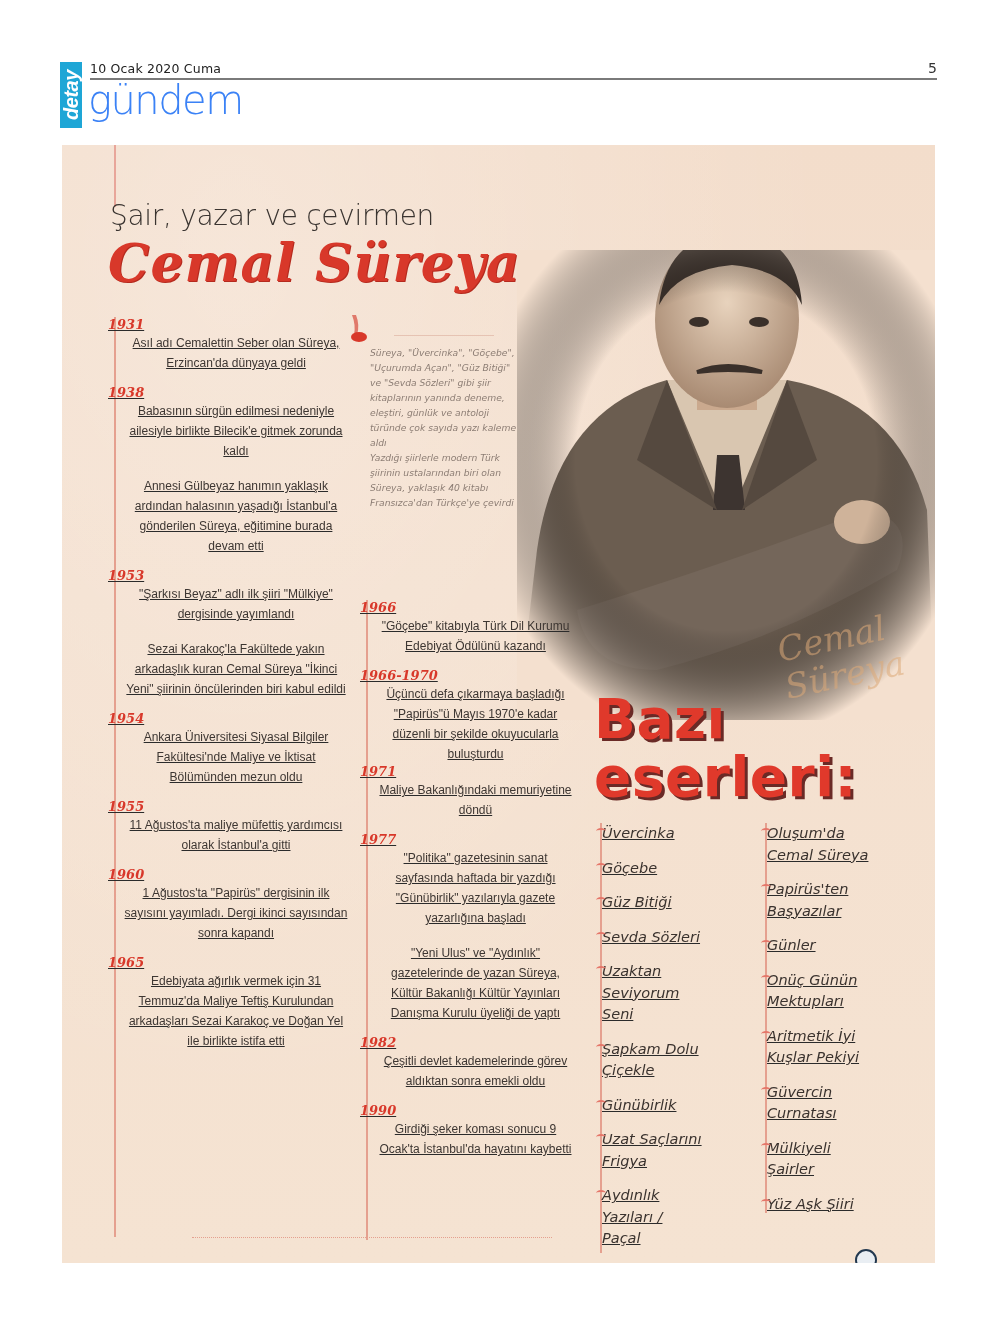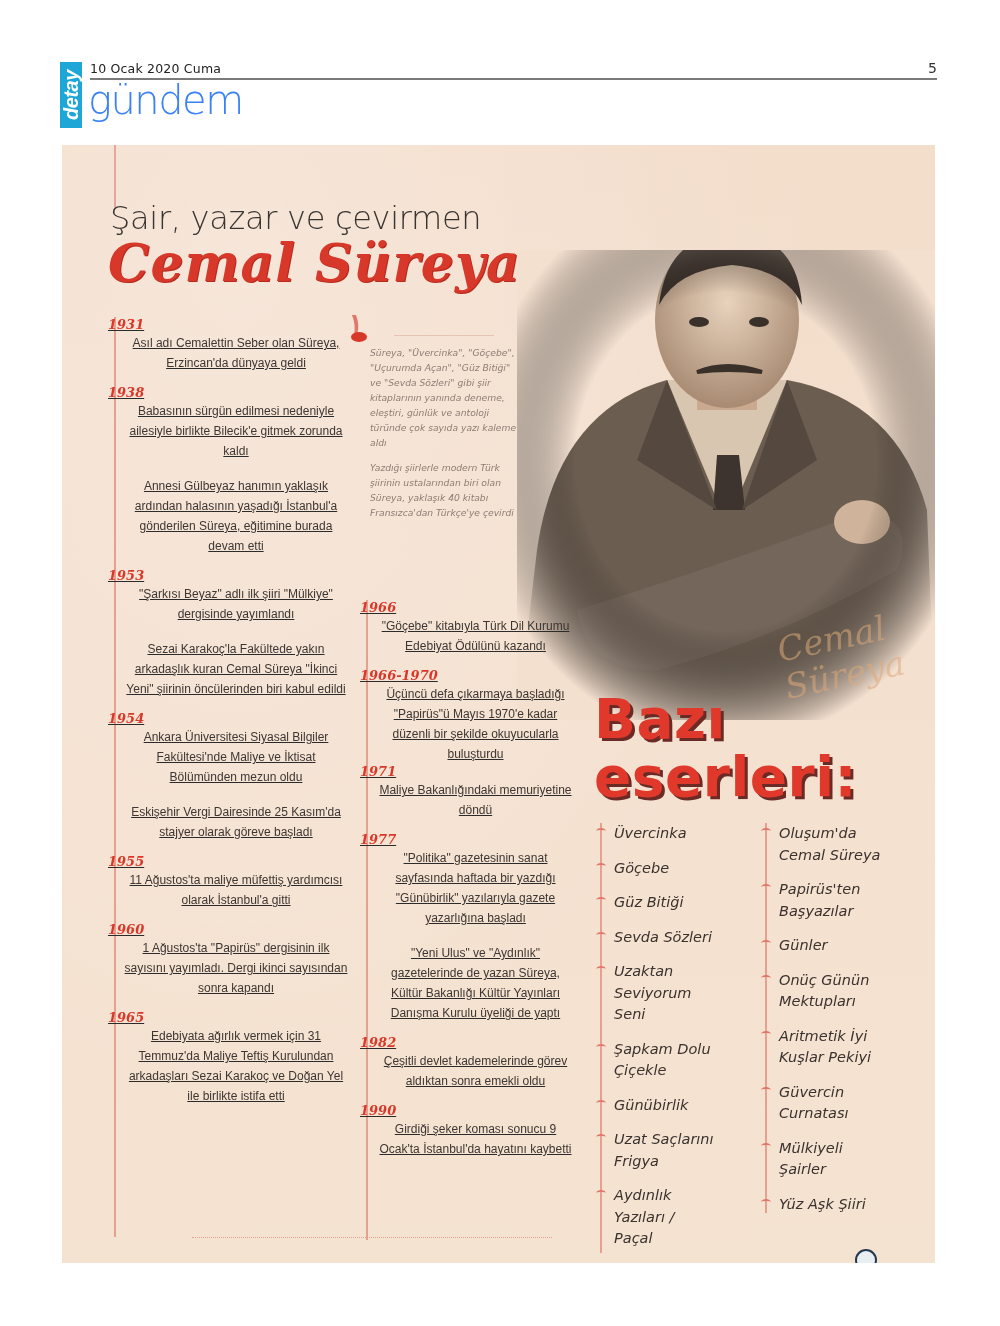--- a/index.html
+++ b/index.html
@@ -36,21 +36,21 @@
       overflow: hidden;
     }
     .info::before {
       content: ""; position: absolute; left: 0; top: 0; right: 0; bottom: 0;
       background: radial-gradient(ellipse at 20% 10%, rgba(255,255,255,0.25), transparent 60%);
       pointer-events: none;
     }
     .vline-top { position: absolute; left: 52px; top: 0; width: 2px; height: 62px; background: #e8a69a; }
 
     .subtitle {
-      position: absolute; left: 48px; top: 54px; font-size: 32px; color: #3a3430;
+      position: absolute; left: 48px; top: 54px; font-size: 28px; color: #3a3430;
       font-family: "DejaVu Sans", sans-serif; font-weight: 300; letter-spacing: -0.3px;
     }
     .main-title {
       position: absolute; left: 46px; top: 88px; font-size: 52px; line-height: 60px; color: #d8382a;
       font-family: "DejaVu Serif", serif; font-weight: bold; font-style: italic; letter-spacing: 1px;
       text-shadow: 1px 1px 0 #b52a1e;
     }
 
     
     .col { position: absolute; }
@@ -72,21 +72,21 @@
     .event .para + .para { margin-top: 15px; }
 
     
     .quote { position: absolute; left: 288px; top: 170px; width: 170px; }
     .quote .pen { position: absolute; left: -2px; top: 0; width: 22px; height: 28px; }
     .quote .qline { position: absolute; left: 44px; top: 20px; width: 100px; height: 1px; background: #e6c3b3; }
     .quote .qtext {
       position: absolute; left: 20px; top: 30px; width: 150px; font-size: 9.2px; line-height: 15px;
       color: #8c7d74; font-style: italic; font-family: "DejaVu Sans", sans-serif;
     }
-    .quote .qtext .qp + .qp { margin-top: 10px; }
+    .quote .qtext .qp + .qp { }
     .quote .qtext .qp { display: block; }
 
     
     .portrait { position: absolute; left: 455px; top: 105px; width: 418px; height: 470px; }
     .signature {
       position: absolute; left: 718px; top: 470px; font-family: "DejaVu Serif", serif; font-style: italic;
       color: rgba(220,170,120,0.55); font-size: 34px; line-height: 38px; transform: rotate(-12deg);
       width: 150px; text-align: left;
     }
 
@@ -95,21 +95,21 @@
       position: absolute; left: 532px; top: 545px; font-family: "DejaVu Sans", sans-serif; font-weight: bold;
       font-size: 55px; line-height: 58px; color: #e0392b; letter-spacing: 0.5px;
       text-shadow: 3px 3px 0 #6a2a26;
     }
     .works-col { position: absolute; }
     .works-a { left: 538px; top: 678px; width: 160px; }
     .works-b { left: 703px; top: 678px; width: 170px; }
     .works-col .waxis { position: absolute; left: 0; top: 0; width: 2px; background: #e5a08f; }
     .works-a .waxis { height: 430px; }
     .works-b .waxis { height: 390px; }
-    .work { position: relative; padding-left: 14px; }
+    .work { position: relative; padding-left: 2px; text-decoration: underline; }
     .work .wtitle {
       display: block; font-size: 14.5px; line-height: 21.5px; color: #3a322e; font-style: italic;
       font-family: "DejaVu Sans", sans-serif; white-space: pre-line;
     }
     .work .tick {
       position: absolute; left: -4px; top: 5px; width: 10px; height: 6px;
       border-top: 2px solid #e5776a; border-radius: 50% 50% 0 0;
     }
     .works-a .work { margin-bottom: 13px; }
     .works-b .work { margin-bottom: 13px; }
@@ -200,21 +200,20 @@
       <span class="para">Annesi Gülbeyaz hanımın yaklaşık ardından halasının yaşadığı İstanbul'a gönderilen Süreya, eğitimine burada devam etti</span>
     </div>
     <div class="event" style="margin-bottom:12px">
       <span class="year">1953</span>
       <span class="para">"Şarkısı Beyaz" adlı ilk şiiri "Mülkiye" dergisinde yayımlandı</span>
       <span class="para">Sezai Karakoç'la Fakültede yakın arkadaşlık kuran Cemal Süreya "İkinci Yeni" şiirinin öncülerinden biri kabul edildi</span>
     </div>
     <div class="event" style="margin-bottom:12px">
       <span class="year">1954</span>
       <span class="para">Ankara Üniversitesi Siyasal Bilgiler Fakültesi'nde Maliye ve İktisat Bölümünden mezun oldu</span>
-      <span class="para">Eskişehir Vergi Dairesinde 25 Kasım'da stajyer olarak göreve başladı</span>
     </div>
     <div class="event" style="margin-bottom:12px">
       <span class="year">1955</span>
       <span class="para">11 Ağustos'ta maliye müfettiş yardımcısı olarak İstanbul'a gitti</span>
     </div>
     <div class="event" style="margin-bottom:12px">
       <span class="year">1960</span>
       <span class="para">1 Ağustos'ta "Papirüs" dergisinin ilk sayısını yayımladı. Dergi ikinci sayısından sonra kapandı</span>
     </div>
     <div class="event">

